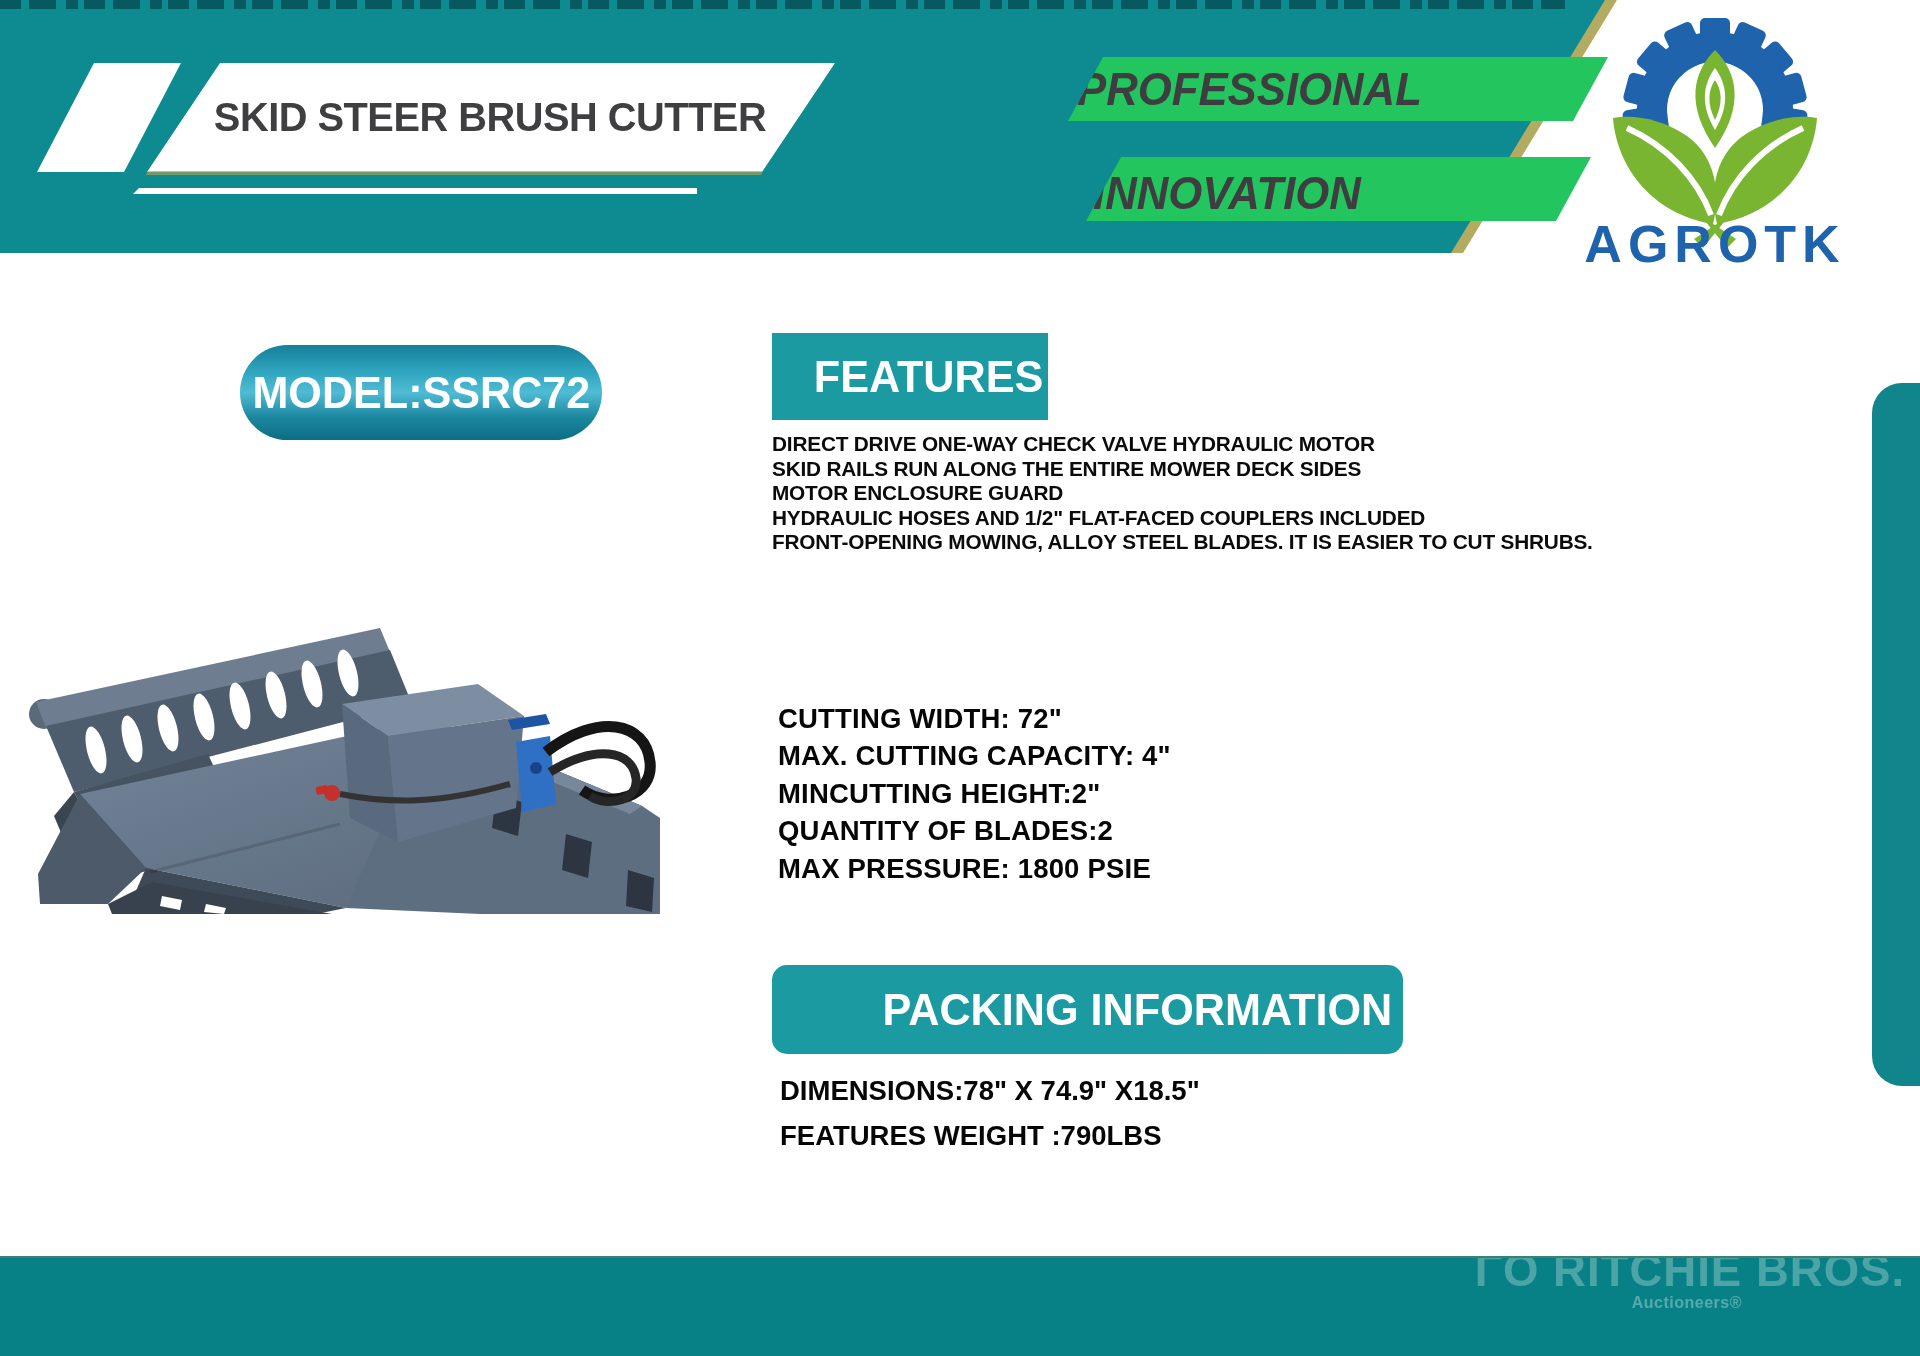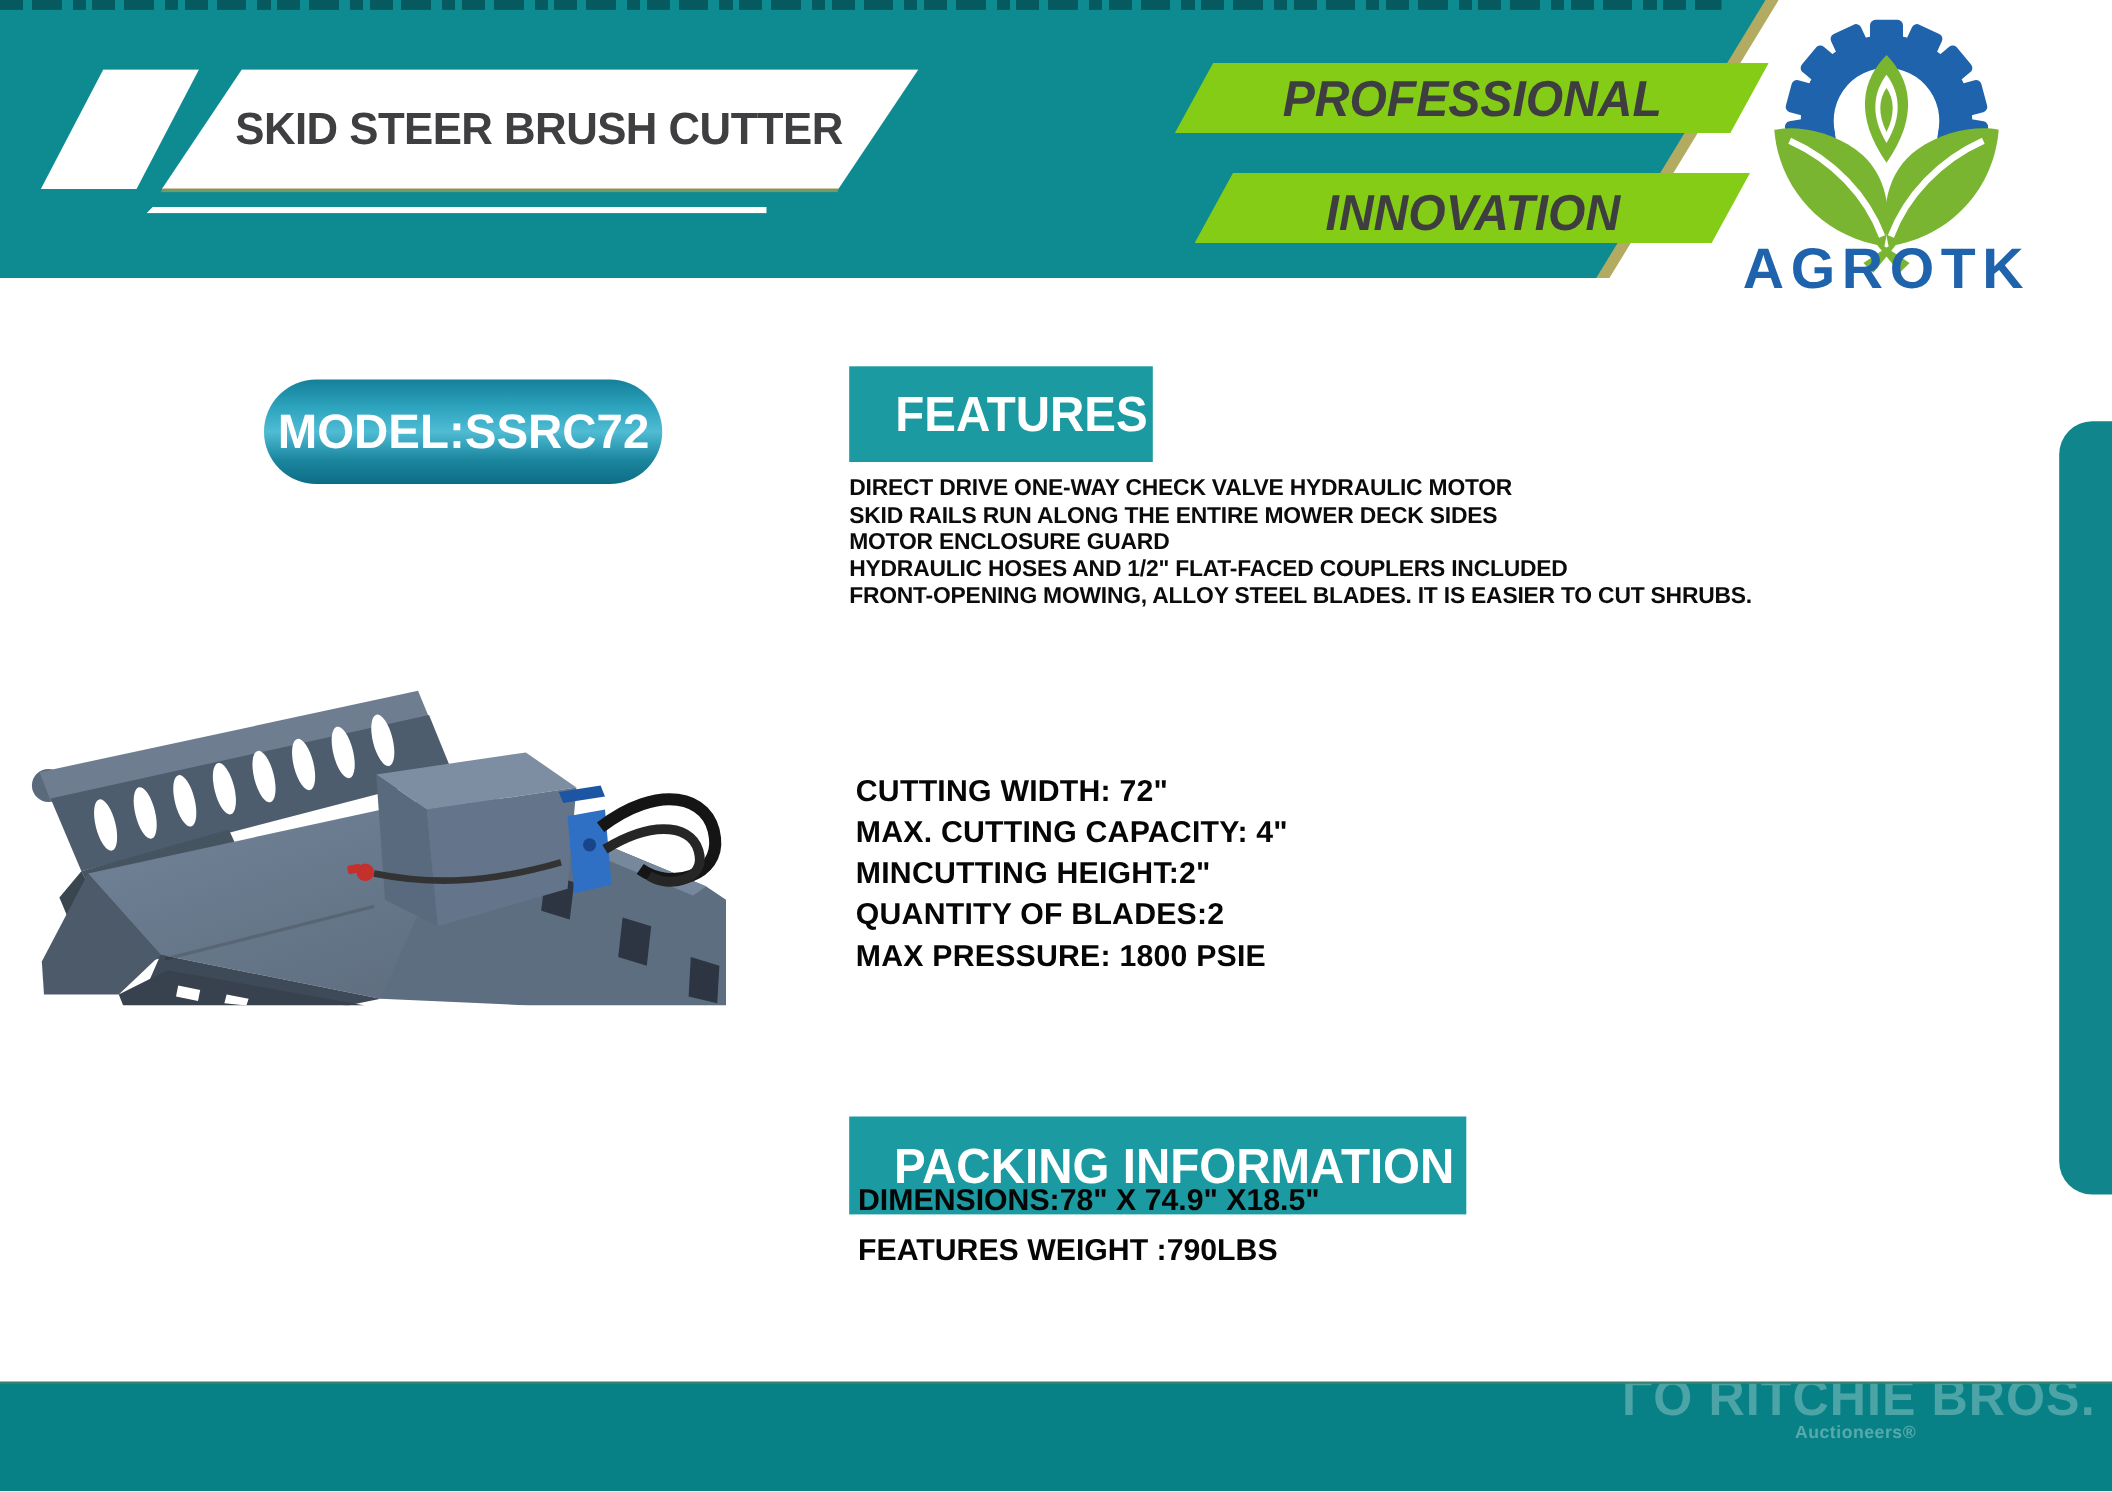--- a/index.html
+++ b/index.html
@@ -18,21 +18,21 @@
   .title-box{position:absolute;top:63px;left:0;width:900px;height:109px;background:#fff;
             clip-path:polygon(220px 0,835px 0,762px 109px,147px 109px);}
   .gold-underbox{position:absolute;top:171px;left:0;width:900px;height:4px;background:rgba(172,163,88,.65);
             clip-path:polygon(148px 0,763px 0,761px 4px,146px 4px);}
   .title-text{position:absolute;top:63px;left:160px;width:660px;height:109px;display:flex;
             align-items:center;justify-content:center;font-weight:bold;font-size:41px;color:#3f3f41;
             white-space:nowrap;transform:scaleX(.97);letter-spacing:-.5px;}
   .title-underline{position:absolute;top:188px;left:0;width:760px;height:6px;background:#fff;
             clip-path:polygon(139px 0,697px 0,697px 6px,133px 6px);}
 
-  .band{position:absolute;background:#84cc16;display:flex;align-items:center;justify-content:center;}
+  .band{position:absolute;background:#22c55e;display:flex;align-items:center;justify-content:flex-start;}
   .band-pro{top:57px;left:1068px;width:540px;height:64px;
             clip-path:polygon(35px 0,540px 0,505px 64px,0 64px);}
   .band-inno{top:157px;left:1086px;width:505px;height:72px;
             clip-path:polygon(35px 0,505px 0,470px 64px,0 64px);}
   .tagline{font-style:italic;font-weight:bold;font-size:46px;color:#3e3e40;white-space:nowrap;
             transform:scaleX(.95);}
 
   
   .logo{position:absolute;left:1575px;top:10px;width:280px;height:260px;}
 
@@ -40,21 +40,21 @@
   .badge{position:absolute;left:240px;top:345px;width:362px;height:95px;border-radius:48px;
          background:linear-gradient(180deg,#157f99 0%,#2da3bd 26%,#4fbcd4 50%,#1d87a0 76%,#0b6d85 100%);
          display:flex;align-items:center;justify-content:center;}
   .badge span{color:#fff;font-weight:bold;font-size:44px;white-space:nowrap;transform:scaleX(.98);}
 
   
   .sec-box{position:absolute;background:#1b9aa1;display:flex;align-items:center;justify-content:flex-end;}
   .sec-box span{color:#fff;font-weight:bold;font-size:45px;white-space:nowrap;transform:scaleX(.96);}
   .box-features{left:772px;top:333px;width:276px;height:87px;}
   .box-specs{left:772px;top:589px;width:399px;height:88px;}
-  .box-packing{left:772px;top:1015px;width:561px;height:89px;}
+  .box-packing{left:772px;top:965px;width:631px;height:89px;border-radius:15px;}
 
   
   .features-list{position:absolute;left:772px;top:432px;}
   .features-list div{font-size:21px;font-weight:bold;color:#0b0b0b;line-height:24.6px;
          white-space:nowrap;transform:scaleX(.99);transform-origin:left center;letter-spacing:-.2px;}
   .specs-list{position:absolute;left:778px;top:700px;}
   .specs-list div{font-size:27.5px;font-weight:bold;color:#060606;line-height:37.4px;
          white-space:nowrap;letter-spacing:.2px;}
   .packing-list{position:absolute;left:780px;top:1068px;}
   .packing-list div{font-size:27.5px;font-weight:bold;color:#060606;line-height:45px;white-space:nowrap;}

